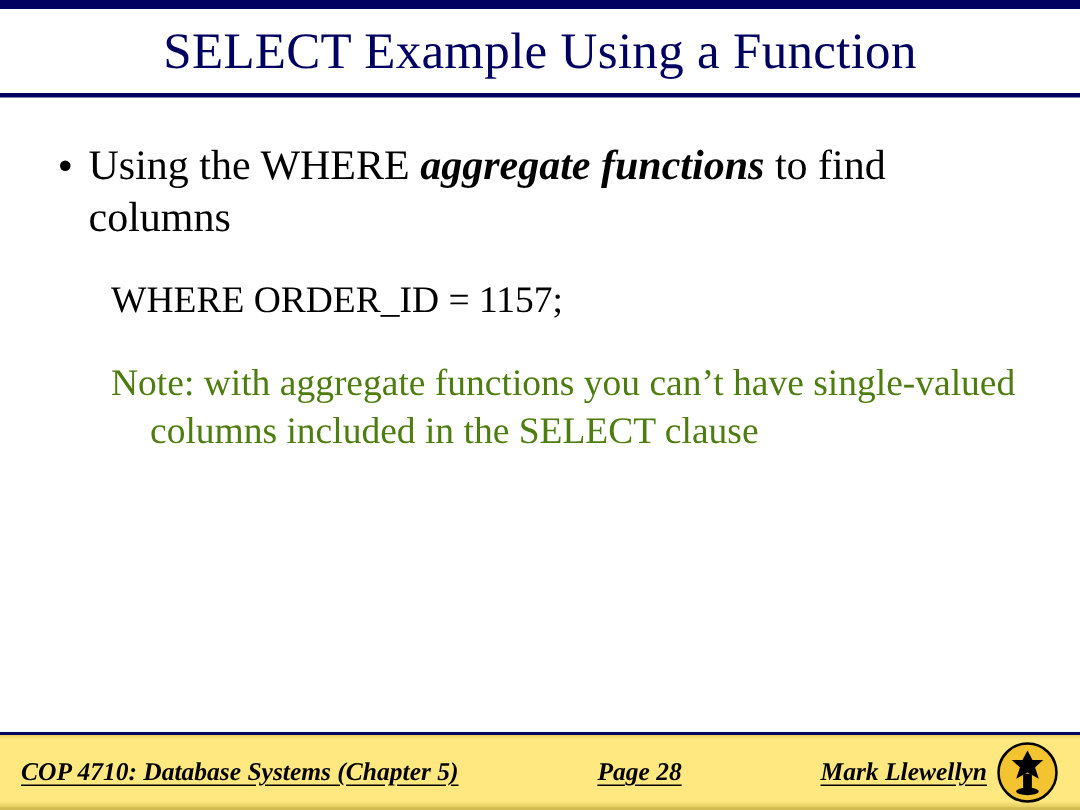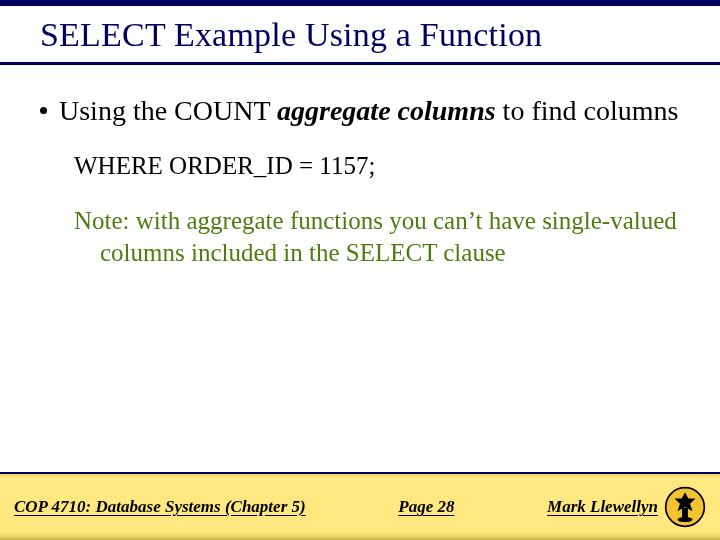--- a/index.html
+++ b/index.html
@@ -10,20 +10,21 @@
     position: relative;
     border-top: 6px solid #000060;
   }
   .title-wrap {
     padding: 10px 40px 8px 40px;
     border-bottom: 3px solid #000060;
   }
   .title {
     font-size: 34px;
     color: #000060;
+    text-align: center;
     font-weight: 400;
     letter-spacing: 0.2px;
   }
   .body {
     padding: 28px 40px 0 40px;
   }
   .bullet {
     display: flex;
     align-items: flex-start;
     gap: 12px;
@@ -49,21 +50,21 @@
     line-height: 1.25;
     color: #4d7c0f;
     margin-left: 34px;
     text-indent: -26px;
     padding-left: 26px;
     max-width: 630px;
   }
   .footer {
     position: absolute;
     left: 0; right: 0; bottom: 0;
-    height: 68px;
+    height: 52px;
     background: linear-gradient(#e8d060 0%, #ffe880 6%, #ffe880 88%, #d8c050 100%);
     border-top: 2px solid #000060;
     display: flex;
     align-items: center;
     justify-content: space-between;
     padding: 0 14px 0 14px;
     box-shadow: 0 -2px 0 rgba(0,0,0,0.05) inset;
   }
   .footer .group {
     display: flex;
@@ -92,21 +93,21 @@
 
   <div class="title-wrap">
     <h1 class="title">SELECT Example Using a Function</h1>
   </div>
 
   <div class="body">
 
     <div class="bullet">
       <span class="dot"></span>
       <span class="text">
-        <span>Using the COUNT </span><span class="em">aggregate columns</span><span> to find columns</span>
+        <span>Using the WHERE </span><span class="em">aggregate functions</span><span> to find columns</span>
       </span>
     </div>
 
     <div class="sql">
       <div>WHERE ORDER_ID = 1157;</div>
     </div>
 
     <div class="note">Note: with aggregate functions you can’t have single-valued columns included in the SELECT clause</div>
 
   </div>

